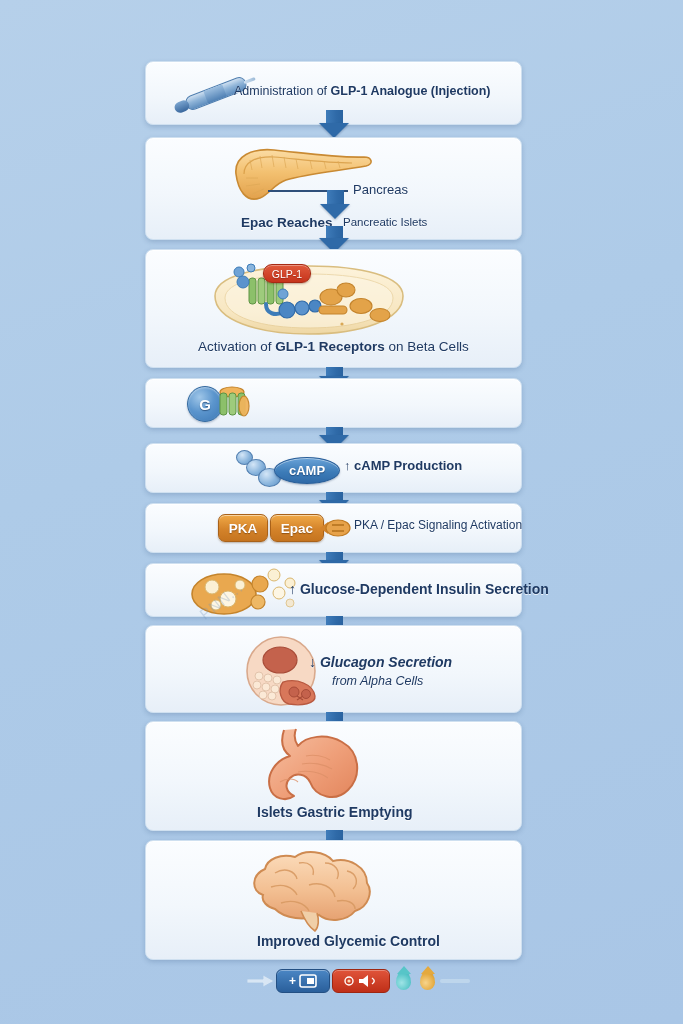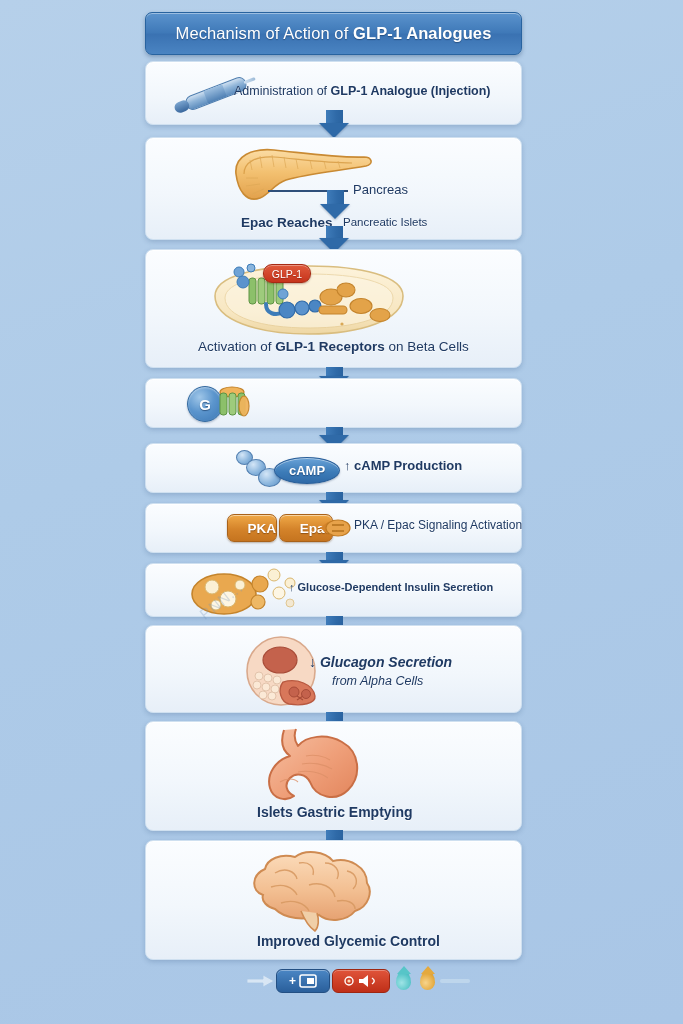--- a/index.html
+++ b/index.html
@@ -86,22 +86,22 @@
     border:1px solid #a62a14;
     box-shadow:inset 0 1px 0 rgba(255,255,255,.35),0 1px 2px rgba(80,20,10,.35);
     color:#fff;font-size:10.5px;font-weight:normal;
     display:flex;align-items:center;justify-content:center;
     text-shadow:0 1px 1px rgba(120,30,10,.6);
   }
 
   
   .badge{
     position:absolute;border-radius:7px;
-    display:flex;align-items:center;justify-content:flex-end;
-    font-weight:bold;color:#fff;margin-left:9px;
+    display:flex;align-items:center;justify-content:center;
+    font-weight:bold;color:#fff;
   }
   .badge.orange{
     background:linear-gradient(180deg,#f0a947 0%,#d4832a 55%,#c5741f 100%);
     border:1px solid #a9621a;
     box-shadow:inset 0 1px 0 rgba(255,255,255,.5),0 1px 2px rgba(90,50,10,.35);
     text-shadow:0 1px 1px rgba(110,60,10,.65);
   }
   .camp-badge{
     position:absolute;border-radius:50%;
     background:linear-gradient(180deg,#6aa3d8 0%,#3d7cb8 55%,#2f6aa8 100%);
@@ -155,23 +155,20 @@
     position:absolute;color:rgba(120,150,185,.30);
     font-size:15px;transform:rotate(-38deg);white-space:nowrap;
     letter-spacing:1px;pointer-events:none;
   }
 </style>
 </head>
 <body>
 
 <div class="sheet">
 
-  <div class="title-bar">
-    <span class="t"><span>Mechanism of Action of </span><b>GLP-1 Analogues</b></span>
-  </div>
 
   <div class="panel" style="top:61px;height:62px;">
     <div class="pen" style="left:38px;top:24px;">
       <div class="body">
           <div class="grip"></div>
           <div class="cap"></div>
           <div class="needle"></div>
         </div>
     </div>
     <div class="label" style="left:88px;top:22px;font-size:12.5px;"><span>Administration of </span><b>GLP-1 Analogue (Injection)</b></div>
@@ -325,21 +322,21 @@
       <circle cx="42" cy="32" r="8" fill="#fdf6e4" stroke="#d9b66e" stroke-width="1"></circle>
       <circle cx="54" cy="18" r="5" fill="#fbf0d4" stroke="#d9b66e" stroke-width="1"></circle>
       <circle cx="30" cy="38" r="5" fill="#fdf6e4" stroke="#d9b66e" stroke-width="1"></circle>
       <circle cx="74" cy="17" r="8" fill="#e9a84f" stroke="#c4842c" stroke-width="1.2"></circle>
       <circle cx="72" cy="35" r="7" fill="#eeb865" stroke="#c4842c" stroke-width="1.2"></circle>
       <circle cx="88" cy="8" r="6" fill="#fbf0d4" stroke="#d9b66e" stroke-width="1"></circle>
       <circle cx="93" cy="26" r="6" fill="#fdf6e4" stroke="#d9b66e" stroke-width="1"></circle>
       <circle cx="104" cy="16" r="5" fill="#fbf0d4" stroke="#d9b66e" stroke-width="1"></circle>
       <circle cx="104" cy="36" r="4" fill="#f5e6c8" stroke="#d9b66e" stroke-width=".9" opacity=".8"></circle>
     </svg>
-    <div class="label" style="left:143px;top:17px;font-size:11px;"><b>↑</b><b> Glucose-Dependent Insulin Secretion</b></div>
+    <div class="label" style="left:143px;top:17px;font-size:14px;"><b>↑</b><b> Glucose-Dependent Insulin Secretion</b></div>
   </div>
   <div class="arrow" style="left:319px;top:616px;">
       <div class="stem" style="--stem:10px;"></div>
       <div class="head"></div>
     </div>
 
   <div class="panel" style="top:625px;height:86px;font-style:italic;">
     <svg style="position:absolute;left:93px;top:8px;width:88px;height:74px;" viewBox="0 0 88 74">
       <circle cx="42" cy="37" r="34" fill="#f7d9c4" stroke="#d9a98c" stroke-width="1.6"></circle>
       <ellipse cx="41" cy="26" rx="17" ry="13" fill="#c4624c" stroke="#a84c38" stroke-width="1.2"></ellipse>

